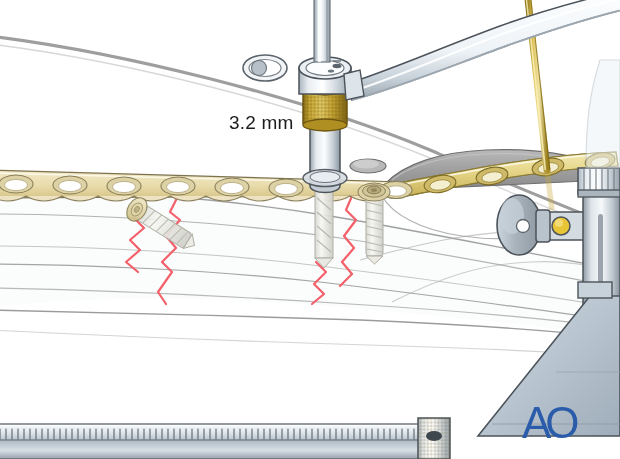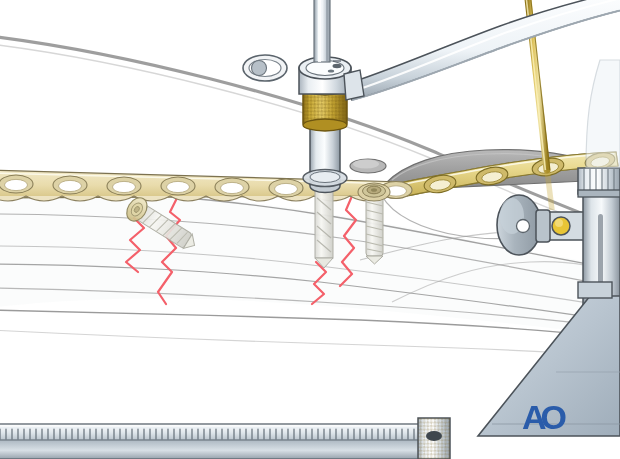--- a/index.html
+++ b/index.html
@@ -14,22 +14,22 @@
     font-size:19px;
     font-weight:400;
     color:#1c1c1c;
     letter-spacing:0.2px;
     white-space:nowrap;
   }
   .ao-logo{
     position:absolute;
     left:522px; top:398px;
     font-family:"Liberation Sans", sans-serif;
-    font-size:34px;
-    font-weight:700;
+    font-size:44px;
+    font-weight:400;
     color:#2a5caa;
     letter-spacing:-6px;
     white-space:nowrap;
     pointer-events:none;
   }
 </style>
 </head>
 <body>
 
 <div id="stage">
@@ -474,16 +474,17 @@
       </g>
 
       <g>
         <ellipse cx="368" cy="166" rx="18" ry="7" fill="#b8b8b8" stroke="#6f6f6f" stroke-width="1.2"></ellipse>
         <ellipse cx="366" cy="164" rx="13" ry="4.5" fill="#cfcfcf" opacity="0.9"></ellipse>
       </g>
 
     </g>
   </svg>
 
+  <div class="label-32">3.2 mm</div>
 
   <div class="ao-logo">AO</div>
 
 </div>
 
 </body></html>

